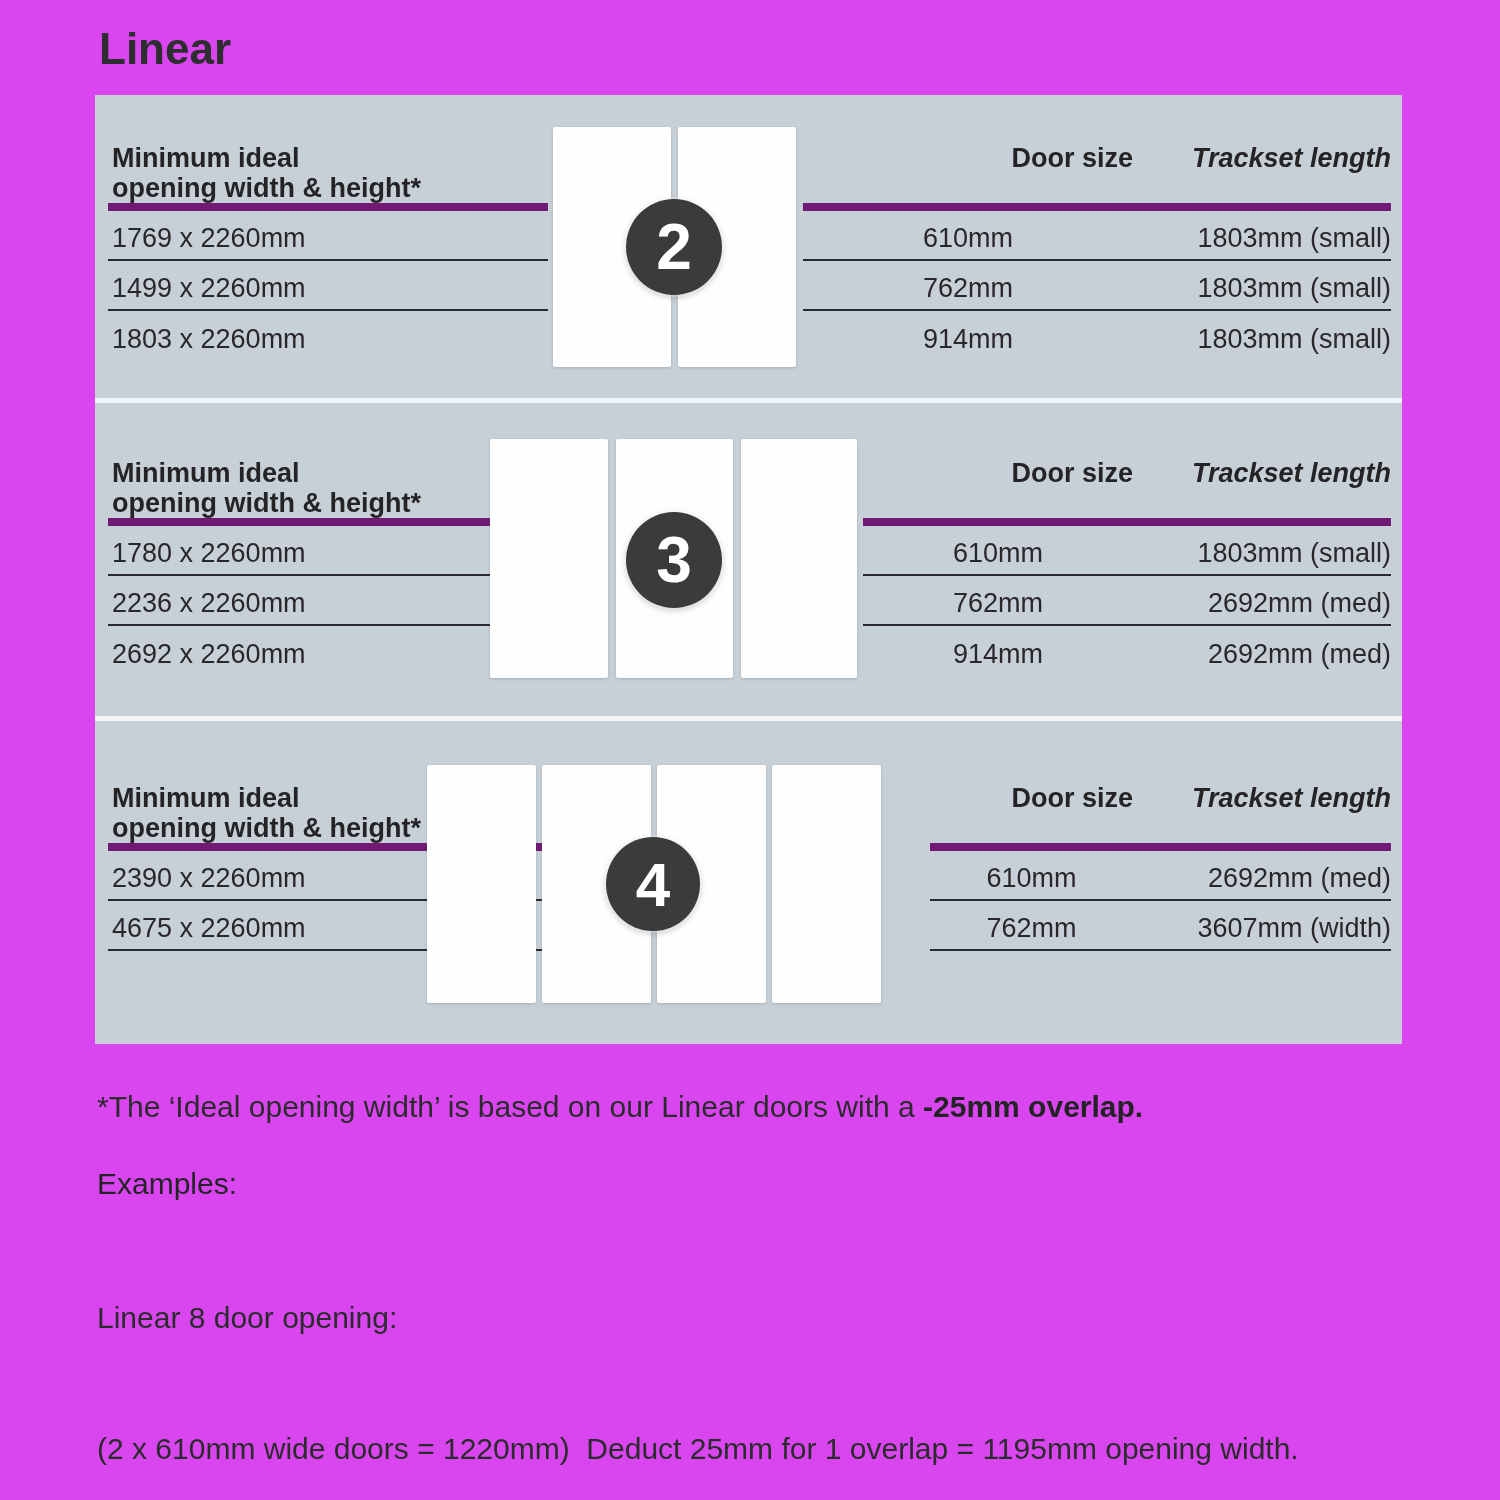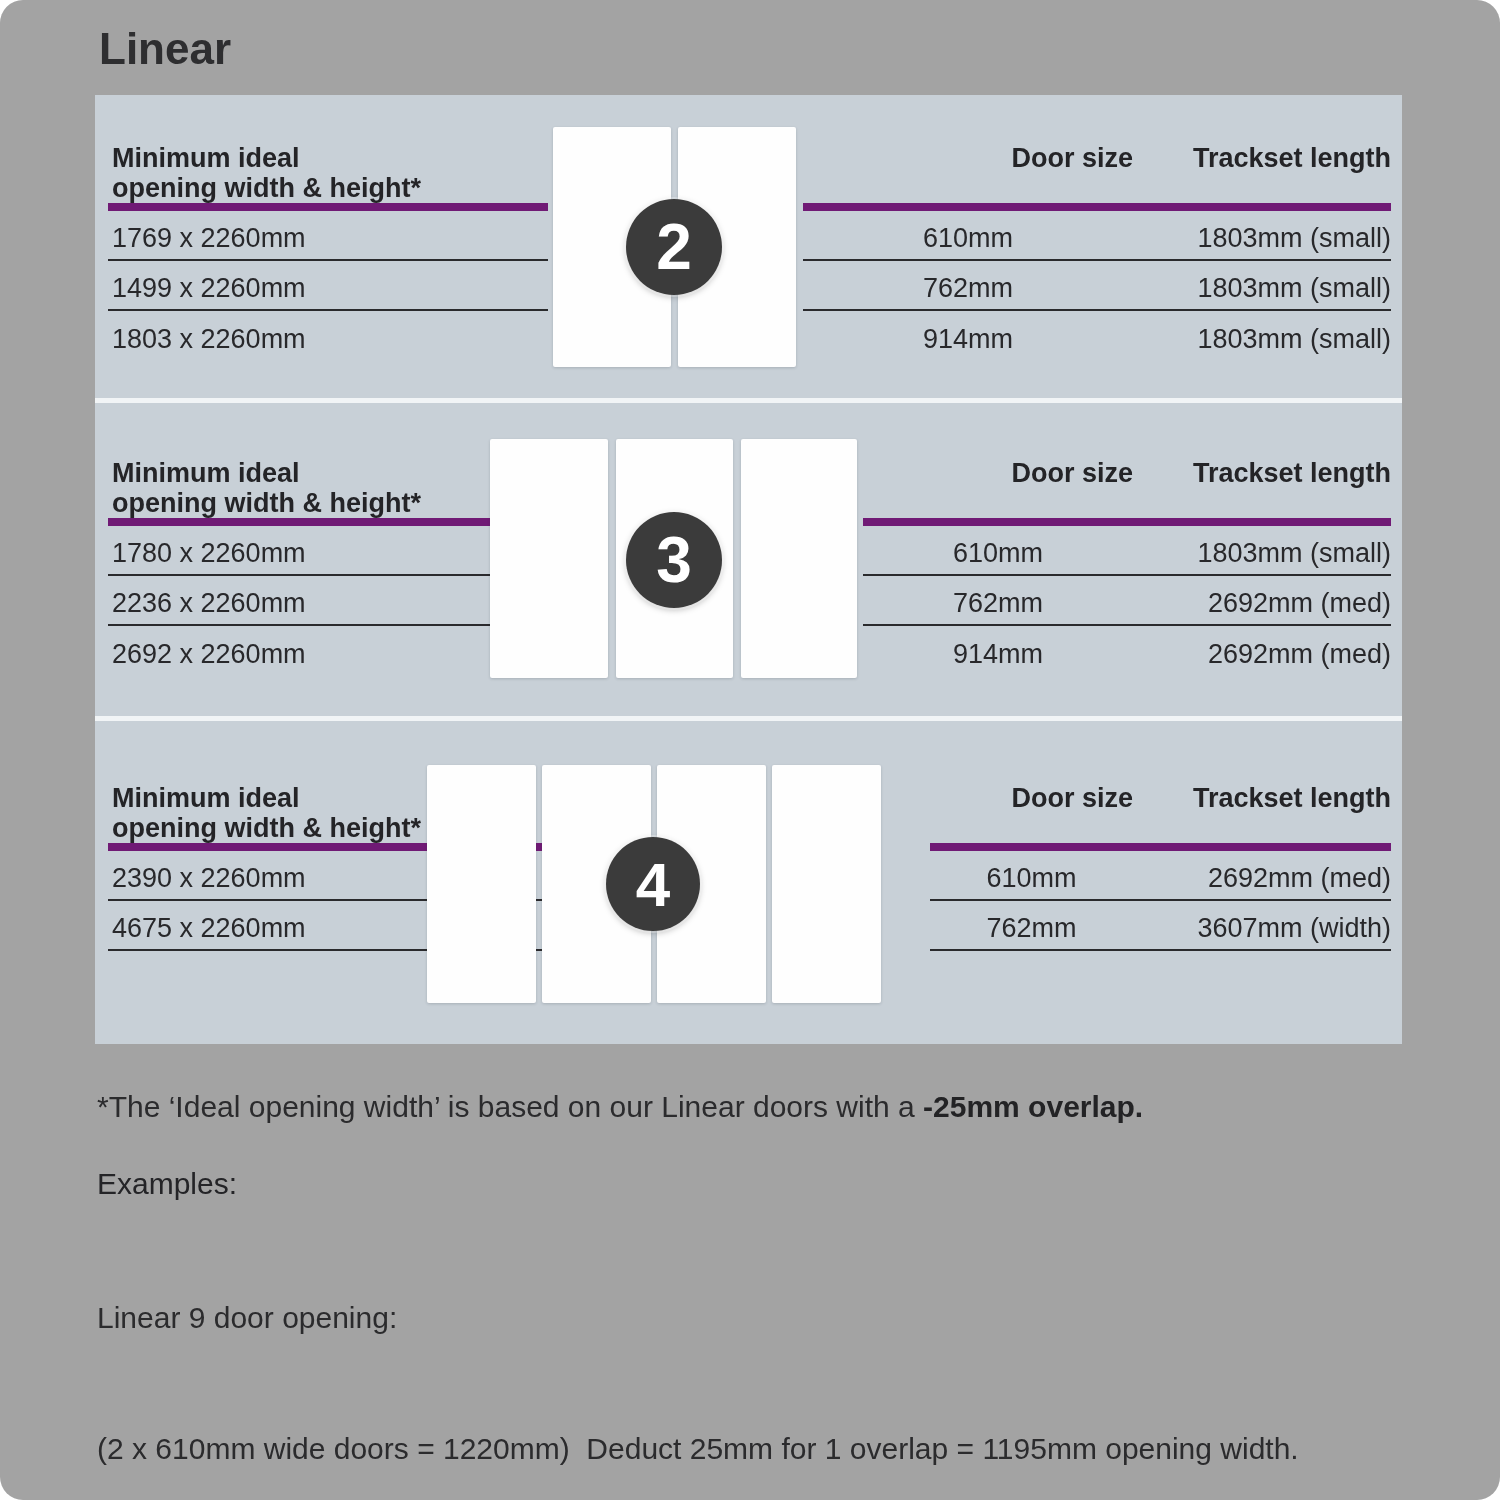--- a/index.html
+++ b/index.html
@@ -1,17 +1,17 @@
 <!DOCTYPE html>
 <html style="--panel-bg: #c8d0d7; --badge-bg: #3b3b3b;"><head>
 <meta charset="utf-8">
 <style>
   html,body{margin:0;padding:0;background:#ffffff;}
-  .page{position:relative;width:1500px;height:1500px;background:#a3a3a3;
-        font-family:"Liberation Sans", sans-serif;overflow:hidden;border-radius:23px;}
+  .page{position:relative;width:1500px;height:1500px;background:#d946ef;
+        font-family:"Liberation Sans", sans-serif;overflow:hidden;}
 
   .title{position:absolute;left:99px;top:24px;margin:0;font-size:44px;font-weight:700;
          color:#2e2e30;letter-spacing:0;}
 
   .panel{position:absolute;left:95px;top:95px;width:1307px;height:949px;
          background:var(--panel-bg,#c8d0d7);}
 
   .sep{position:absolute;left:0;width:100%;height:5px;background:#f1f4f6;}
   .sep1{top:303px;} .sep2{top:621px;}
 
@@ -20,21 +20,21 @@
   #lt1{top:48px;} #lt2{top:363px;} #lt3{top:688px;}
   .rtable{position:absolute;}
   #rt1{left:708px;top:48px;width:588px;--c1w:330px;}
   #rt2{left:768px;top:363px;width:528px;--c1w:270px;}
   #rt3{left:835px;top:688px;width:461px;--c1w:203px;}
 
   .thead{height:68px;box-sizing:border-box;border-bottom:8px solid #701a75;
          font-weight:700;font-size:27px;line-height:30px;color:#242427;padding-left:4px;}
   .rhead{display:flex;padding-left:0;}
   .rhead .c1{width:var(--c1w);text-align:right;}
-  .rhead .c2{flex:1;text-align:right;}
+  .rhead .c2{flex:1;text-align:right;font-style:italic;}
 
   .trow{height:50px;box-sizing:border-box;display:flex;align-items:center;
         font-size:27px;color:#28282b;padding-left:4px;padding-top:6px;}
   .trow.bb{border-bottom:2px solid #2a2a2d;}
   .rrow{padding-left:0;}
   .rrow .c1{width:var(--c1w);text-align:center;}
   .rrow .c2{flex:1;text-align:right;}
 
   
   .door{position:absolute;background:#fefefe;border-radius:2px;
@@ -191,21 +191,21 @@
       </div>
     </div>
 
   </div>
 
   <p class="footnote"><span>*The ‘Ideal opening width’ is based on our Linear doors with a </span><strong>-25mm overlap.</strong></p>
 
   <p class="examples-heading">Examples:</p>
 
   <div class="example-lines">
-    <div>Linear 9 door opening:</div>
+    <div>Linear 8 door opening:</div>
     <div>(2 x 610mm wide doors = 1220mm)  Deduct 25mm for 1 overlap = 1195mm opening width.</div>
     
     
     
     
   </div>
 
 </div>
 
 </body></html>

